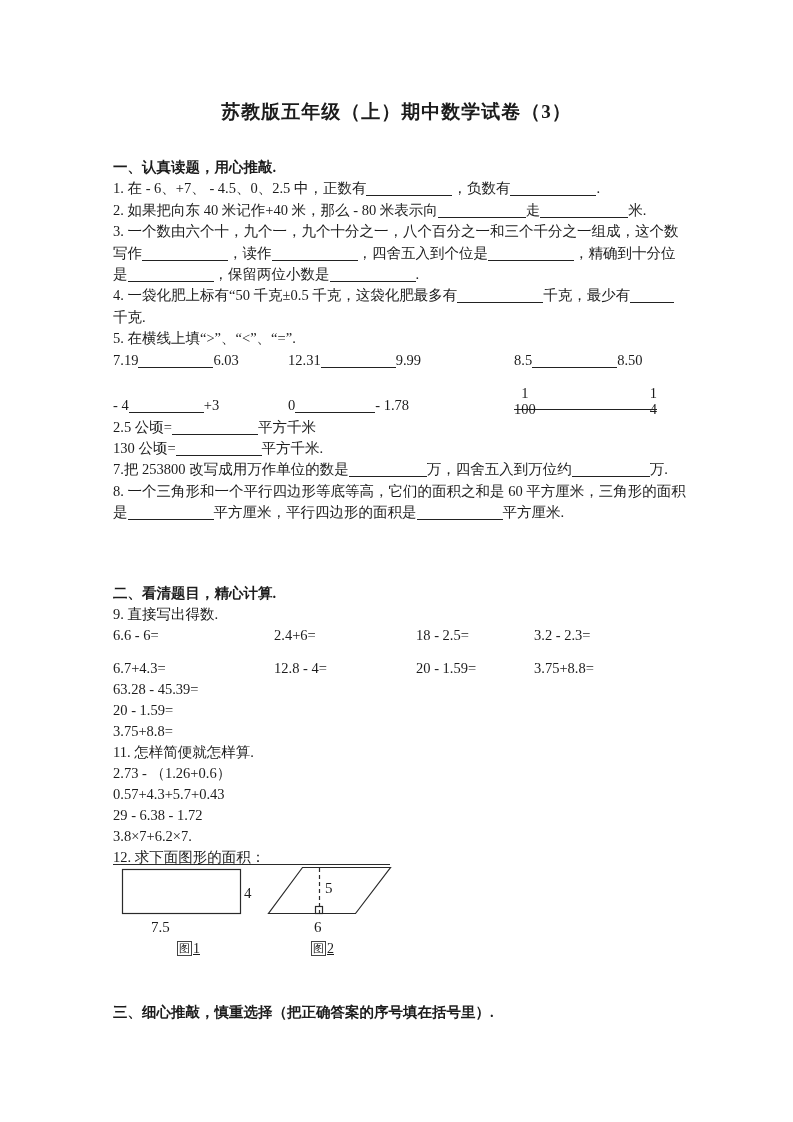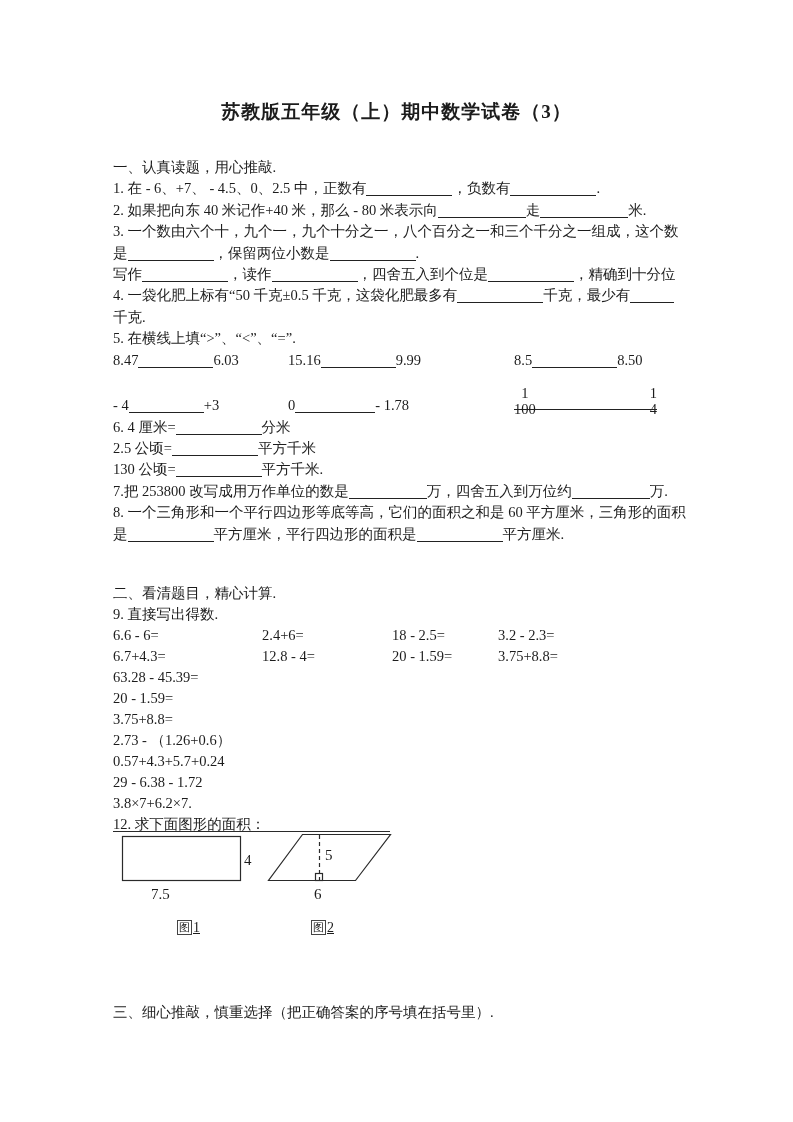--- a/index.html
+++ b/index.html
@@ -4,67 +4,67 @@
 <style>
   html,body{margin:0;padding:0;background:#ffffff;}
   body{width:793px;height:1122px;font-family:"Liberation Serif","DejaVu Serif",serif;color:#1c1c1c;}
   .page{position:relative;width:793px;height:1122px;background:#ffffff;overflow:hidden;}
   .title{position:absolute;top:99px;left:0;width:100%;text-align:center;
          font-size:19px;font-weight:bold;letter-spacing:1px;}
   .sec{position:absolute;left:113px;width:572px;font-size:14.5px;}
   #sec1{top:157px;line-height:21.4px;}
   #sec2{top:583px;line-height:21px;}
   #sec3{top:1002px;line-height:21px;}
-  .hd{font-weight:normal;}
+  .hd{font-weight:bold;}
   .line{white-space:nowrap;}
   .blank{display:inline-block;height:12px;border-bottom:1px solid #222;vertical-align:-3px;}
   
   .q5row1{display:grid;grid-template-columns:175px 226px 1fr;height:23px;}
   .q5row2{display:grid;grid-template-columns:175px 226px 1fr;height:44px;align-items:end;}
   .q5cell{white-space:nowrap;}
   .fracpair{position:relative;display:inline-flex;width:143px;justify-content:space-between;vertical-align:bottom;}
   .frac{display:inline-flex;flex-direction:column;align-items:center;line-height:16px;}
   .fracline{position:absolute;left:0;right:0;bottom:7px;border-top:1px solid #222;}
   
-  .q9grid{display:grid;grid-template-columns:149px 130px 106px 1fr;}
+  .q9grid{display:grid;grid-template-columns:149px 130px 106px 1fr;gap:12px;}
   .q9grid span{display:block;height:21px;white-space:nowrap;}
   
   .figure-wrap{position:relative;height:98px;margin-top:-6px;}
   .figure-wrap svg{position:absolute;top:0;left:0;}
-  .figcap{position:absolute;top:88px;font-size:14px;white-space:nowrap;text-decoration:underline;}
+  .figcap{position:absolute;top:76px;font-size:14px;white-space:nowrap;text-decoration:underline;}
   #figcap1{left:64px;}
   #figcap2{left:198px;}
   .cap-box{display:inline-block;border:1px solid #444;font-size:11px;line-height:13px;
            padding:0 1px;vertical-align:1px;margin-right:1px;}
   svg .stroke{stroke:#2a2a2a;stroke-width:1.2;fill:none;}
   svg text{font-family:"Liberation Serif","DejaVu Serif",serif;font-size:15px;fill:#1c1c1c;}
 </style>
 </head>
 <body>
 
 <div class="page">
 
   <div class="title">苏教版五年级（上）期中数学试卷（3）</div>
 
   <div class="sec" id="sec1">
     <div class="line hd">一、认真读题，用心推敲.</div>
     <div>
         <div class="line"><span>1. 在 - 6、+7、 - 4.5、0、2.5 中，正数有</span><span class="blank" style="width: 86px;"></span><span>，负数有</span><span class="blank" style="width: 86px;"></span><span>.</span></div>
         <div class="line"><span>2. 如果把向东 40 米记作+40 米，那么 - 80 米表示向</span><span class="blank" style="width: 88px;"></span><span>走</span><span class="blank" style="width: 88px;"></span><span>米.</span></div>
         <div class="line"><span>3. 一个数由六个十，九个一，九个十分之一，八个百分之一和三个千分之一组成，这个数</span></div>
+        <div class="line"><span>写作</span><span class="blank" style="width: 86px;"></span><span>，读作</span><span class="blank" style="width: 86px;"></span><span>，四舍五入到个位是</span><span class="blank" style="width: 86px;"></span><span>，精确到十分位</span></div>
         <div class="line"><span>是</span><span class="blank" style="width: 86px;"></span><span>，保留两位小数是</span><span class="blank" style="width: 86px;"></span><span>.</span></div>
-        <div class="line"><span>写作</span><span class="blank" style="width: 86px;"></span><span>，读作</span><span class="blank" style="width: 86px;"></span><span>，四舍五入到个位是</span><span class="blank" style="width: 86px;"></span><span>，精确到十分位</span></div>
         <div class="line"><span>4. 一袋化肥上标有“50 千克±0.5 千克，这袋化肥最多有</span><span class="blank" style="width: 86px;"></span><span>千克，最少有</span><span class="blank" style="width: 44px;"></span></div>
         <div class="line"><span>千克.</span></div>
         <div class="line"><span>5. 在横线上填“&gt;”、“&lt;”、“=”.</span></div>
       </div>
 
     <div class="q5row1">
-      <div class="q5cell"><span>8.47</span><span class="blank" style="width:75px"></span><span>6.03</span></div>
-      <div class="q5cell"><span>15.16</span><span class="blank" style="width:75px"></span><span>9.99</span></div>
+      <div class="q5cell"><span>7.19</span><span class="blank" style="width:75px"></span><span>6.03</span></div>
+      <div class="q5cell"><span>12.31</span><span class="blank" style="width:75px"></span><span>9.99</span></div>
       <div class="q5cell"><span>8.5</span><span class="blank" style="width:85px"></span><span>8.50</span></div>
     </div>
     <div class="q5row2">
       <div class="q5cell"><span>- 4</span><span class="blank" style="width:75px"></span><span>+3</span></div>
       <div class="q5cell"><span>0</span><span class="blank" style="width:80px"></span><span>- 1.78</span></div>
       <div class="q5cell">
         <span class="fracpair">
           <span class="fracline"></span>
           <span class="frac">
               <span>1</span>
@@ -72,21 +72,20 @@
             </span>
           <span class="frac">
               <span>1</span>
               <span>4</span>
             </span>
         </span>
       </div>
     </div>
 
     <div>
-        <div class="line"><span>6. 4 厘米=</span><span class="blank" style="width: 86px;"></span><span>分米</span></div>
         <div class="line"><span>2.5 公顷=</span><span class="blank" style="width: 86px;"></span><span>平方千米</span></div>
         <div class="line"><span>130 公顷=</span><span class="blank" style="width: 86px;"></span><span>平方千米.</span></div>
         <div class="line"><span>7.把 253800 改写成用万作单位的数是</span><span class="blank" style="width: 78px;"></span><span>万，四舍五入到万位约</span><span class="blank" style="width: 78px;"></span><span>万.</span></div>
         <div class="line"><span>8. 一个三角形和一个平行四边形等底等高，它们的面积之和是 60 平方厘米，三角形的面积</span></div>
         <div class="line"><span>是</span><span class="blank" style="width: 86px;"></span><span>平方厘米，平行四边形的面积是</span><span class="blank" style="width: 86px;"></span><span>平方厘米.</span></div>
       </div>
   </div>
 
   <div class="sec" id="sec2">
     <div class="line hd">二、看清题目，精心计算.</div>
@@ -97,22 +96,23 @@
       <span>18 - 2.5=</span>
       <span>3.2 - 2.3=</span>
       <span>6.7+4.3=</span>
       <span>12.8 - 4=</span>
       <span>20 - 1.59=</span>
       <span>3.75+8.8=</span>
     </div>
     <div class="line">63.28 - 45.39=</div>
     <div class="line">20 - 1.59=</div>
     <div class="line">3.75+8.8=</div>
+    <div class="line">11. 怎样简便就怎样算.</div>
     <div class="line">2.73 - （1.26+0.6）</div>
-    <div class="line">0.57+4.3+5.7+0.24</div>
+    <div class="line">0.57+4.3+5.7+0.43</div>
     <div class="line">29 - 6.38 - 1.72</div>
     <div class="line">3.8×7+6.2×7.</div>
     <div class="line">12. 求下面图形的面积：</div>
 
     <div class="figure-wrap">
       <svg width="290" height="80" viewBox="0 0 290 80">
         <line class="stroke" x1="0" y1="2.5" x2="277" y2="2.5"></line>
         <rect class="stroke" x="9.5" y="7.5" width="118" height="44"></rect>
         <polygon class="stroke" points="189.5,5.5 277.5,5.5 242.5,51.5 155.5,51.5"></polygon>
         <line class="stroke" x1="206.5" y1="6" x2="206.5" y2="51" stroke-dasharray="4,3"></line>

